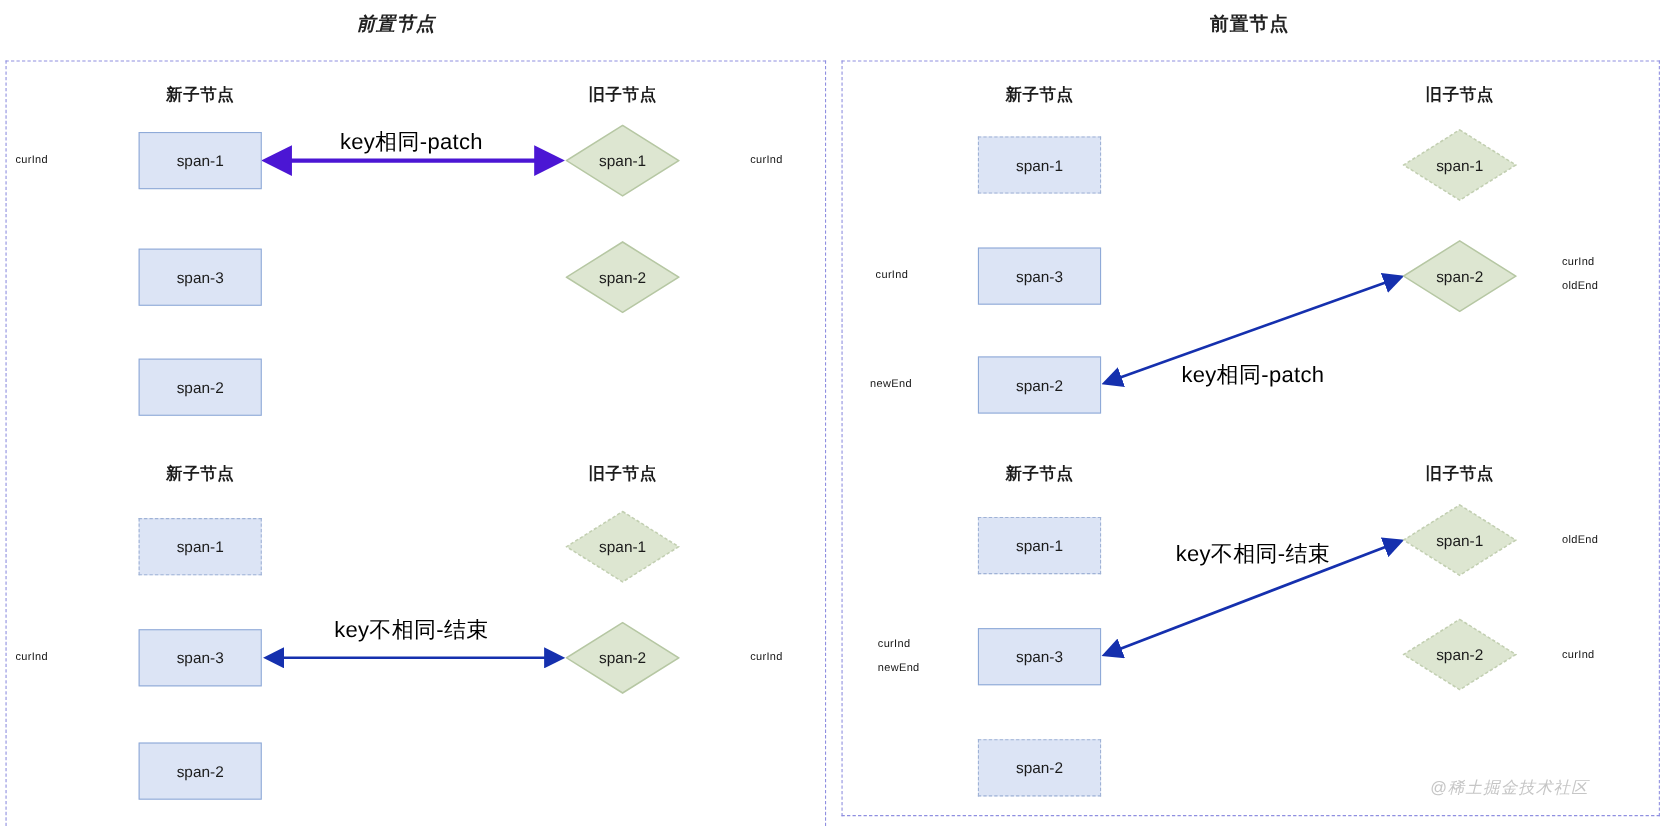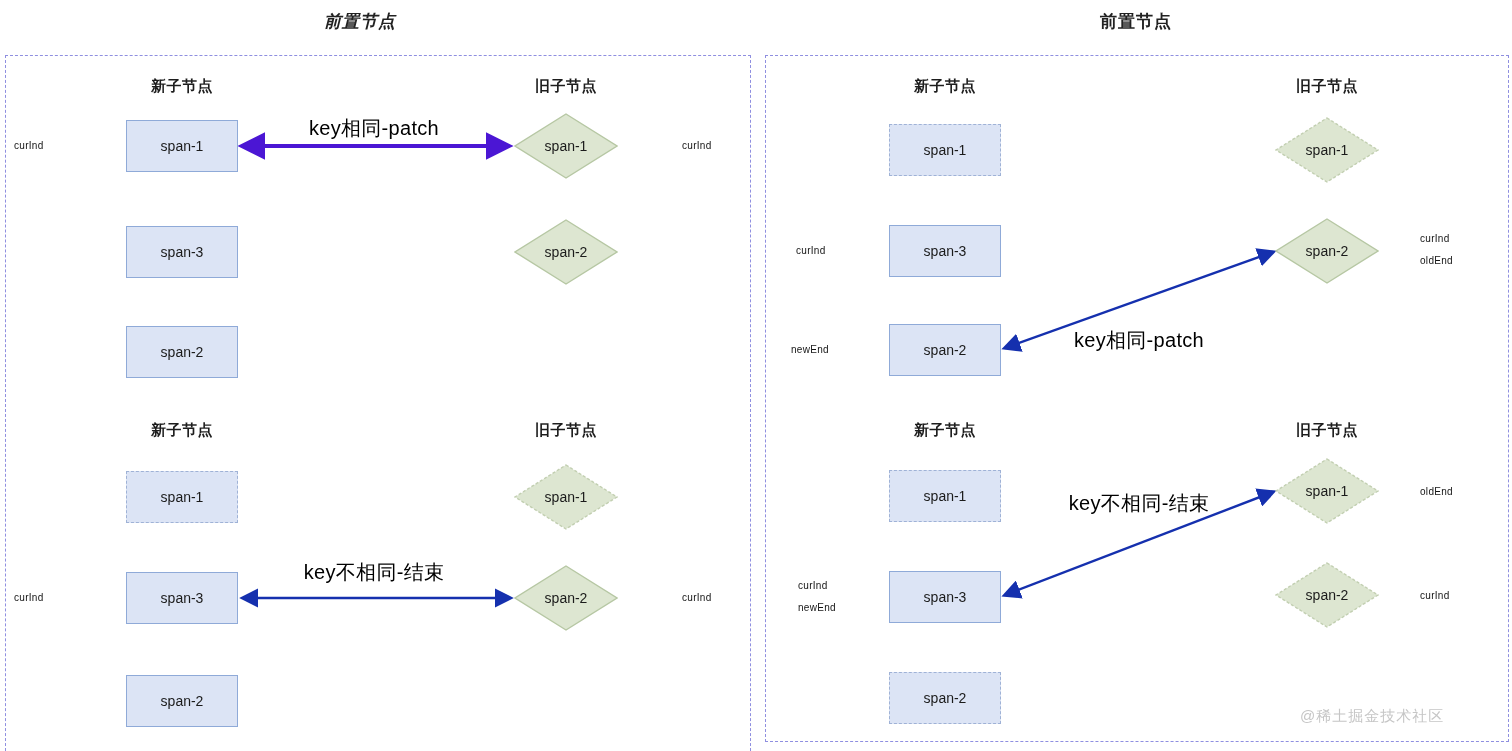--- a/index.html
+++ b/index.html
@@ -109,20 +109,21 @@
     height: 751px;
     pointer-events: none;
   }
 
   .watermark {
     position: absolute;
     font-size: 15px;
     color: #c6c6c6;
     white-space: nowrap;
     letter-spacing: 1px;
+    font-style: italic;
   }
 </style>
 </head>
 <body>
 
 <div class="panel-title" style="left:360px; top:10px;font-style:italic;">前置节点</div>
 <div class="panel-title" style="left:1136px; top:10px;">前置节点</div>
 
 <div class="panel" style="left:5px; top:55px; width:746px; height:706px;"></div>
 <div class="panel" style="left:765px; top:55px; width:744px; height:687px;"></div>

